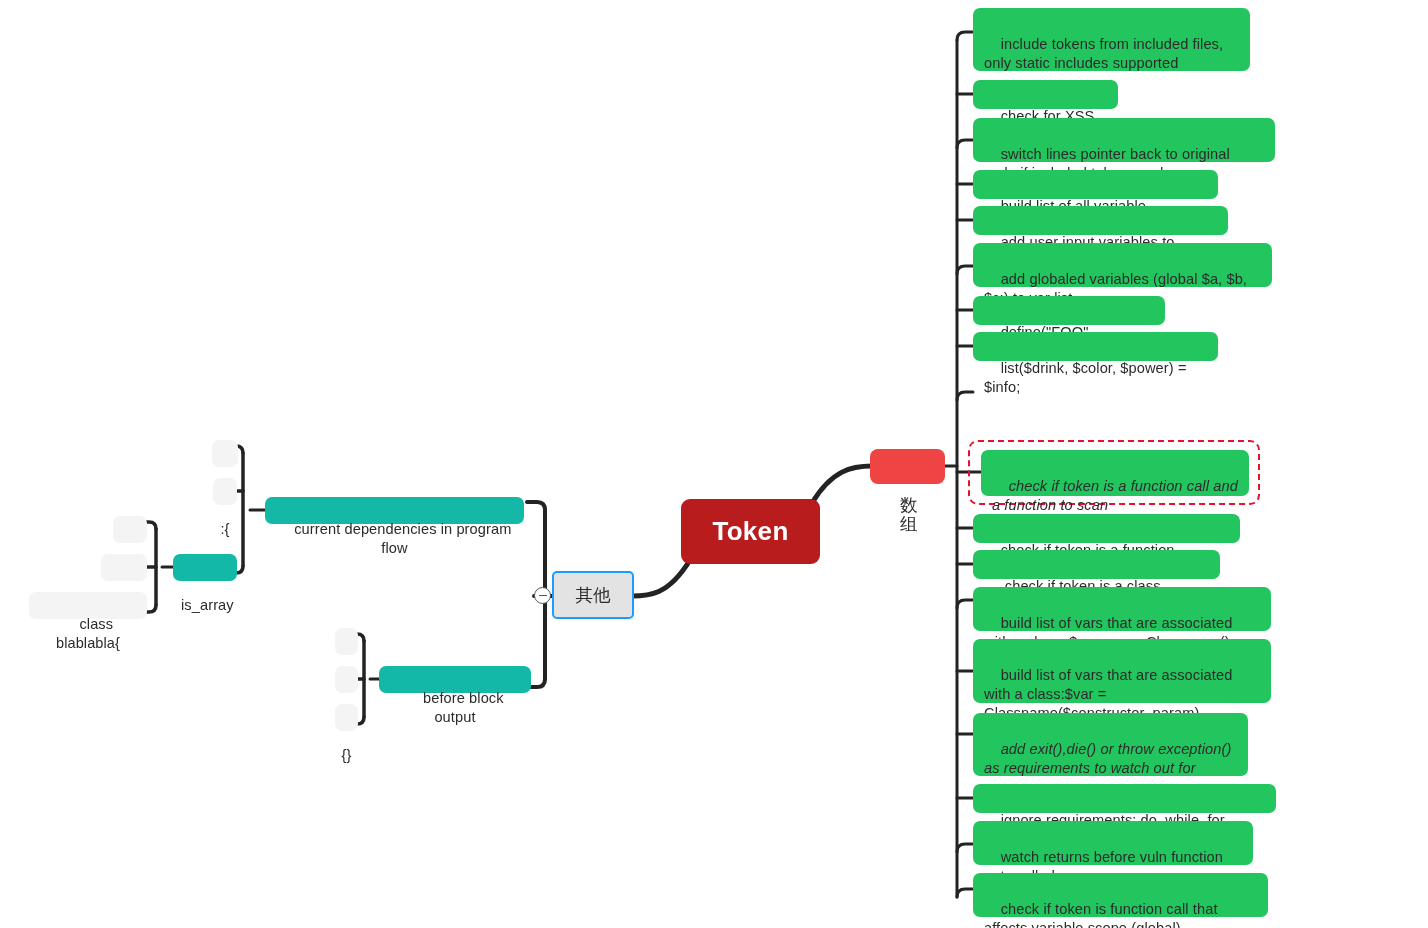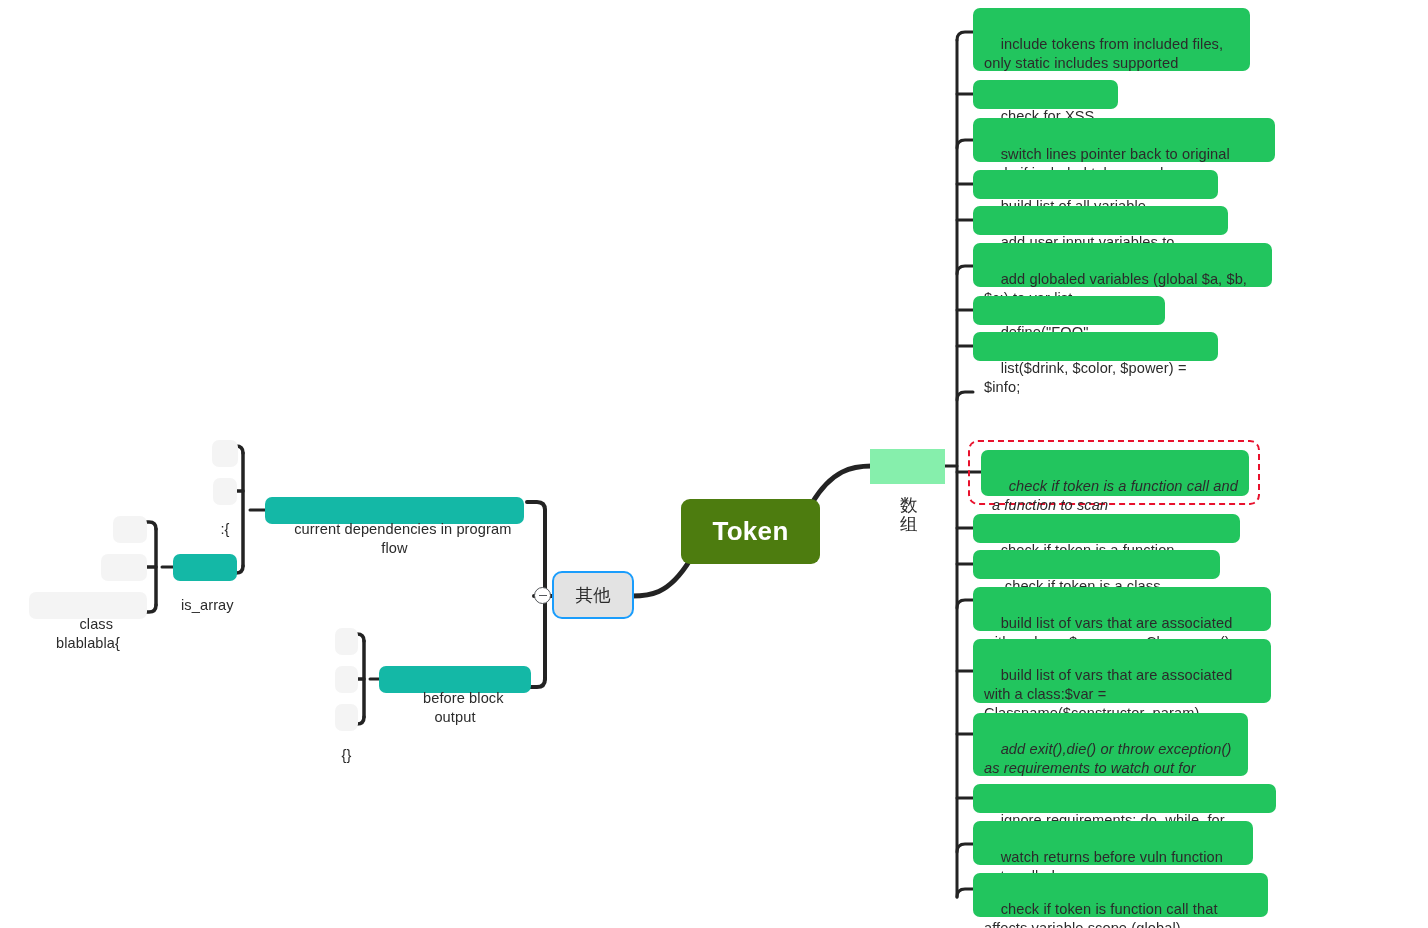--- a/index.html
+++ b/index.html
@@ -42,34 +42,34 @@
   .node.code {
     background: #f4f4f4;
     font-size: 14.5px;
     padding: 7px 11px;
     text-align: center;
   }
   .node.mid {
     background: #14b8a6;
   }
   .node.branch {
-    background: #86efac;
+    background: #ef4444;
     font-size: 17.5px;
     padding: 9px 30px;
-    border-radius: 0;
+    border-radius: 8px;
   }
   .node.branch-selected {
     background: #e3e3e3;
     border: 2.5px solid #1a9dfc;
     font-size: 17.5px;
     padding: 8px 14px;
-    border-radius: 10px;
+    border-radius: 5px;
   }
   .node.root {
-    background: #4d7c0f;
+    background: #b91c1c;
     color: #ffffff;
     font-size: 26px;
     font-weight: bold;
     border-radius: 9px;
     padding: 0;
     display: flex;
     align-items: center;
     justify-content: center;
     letter-spacing: 0.3px;
   }

